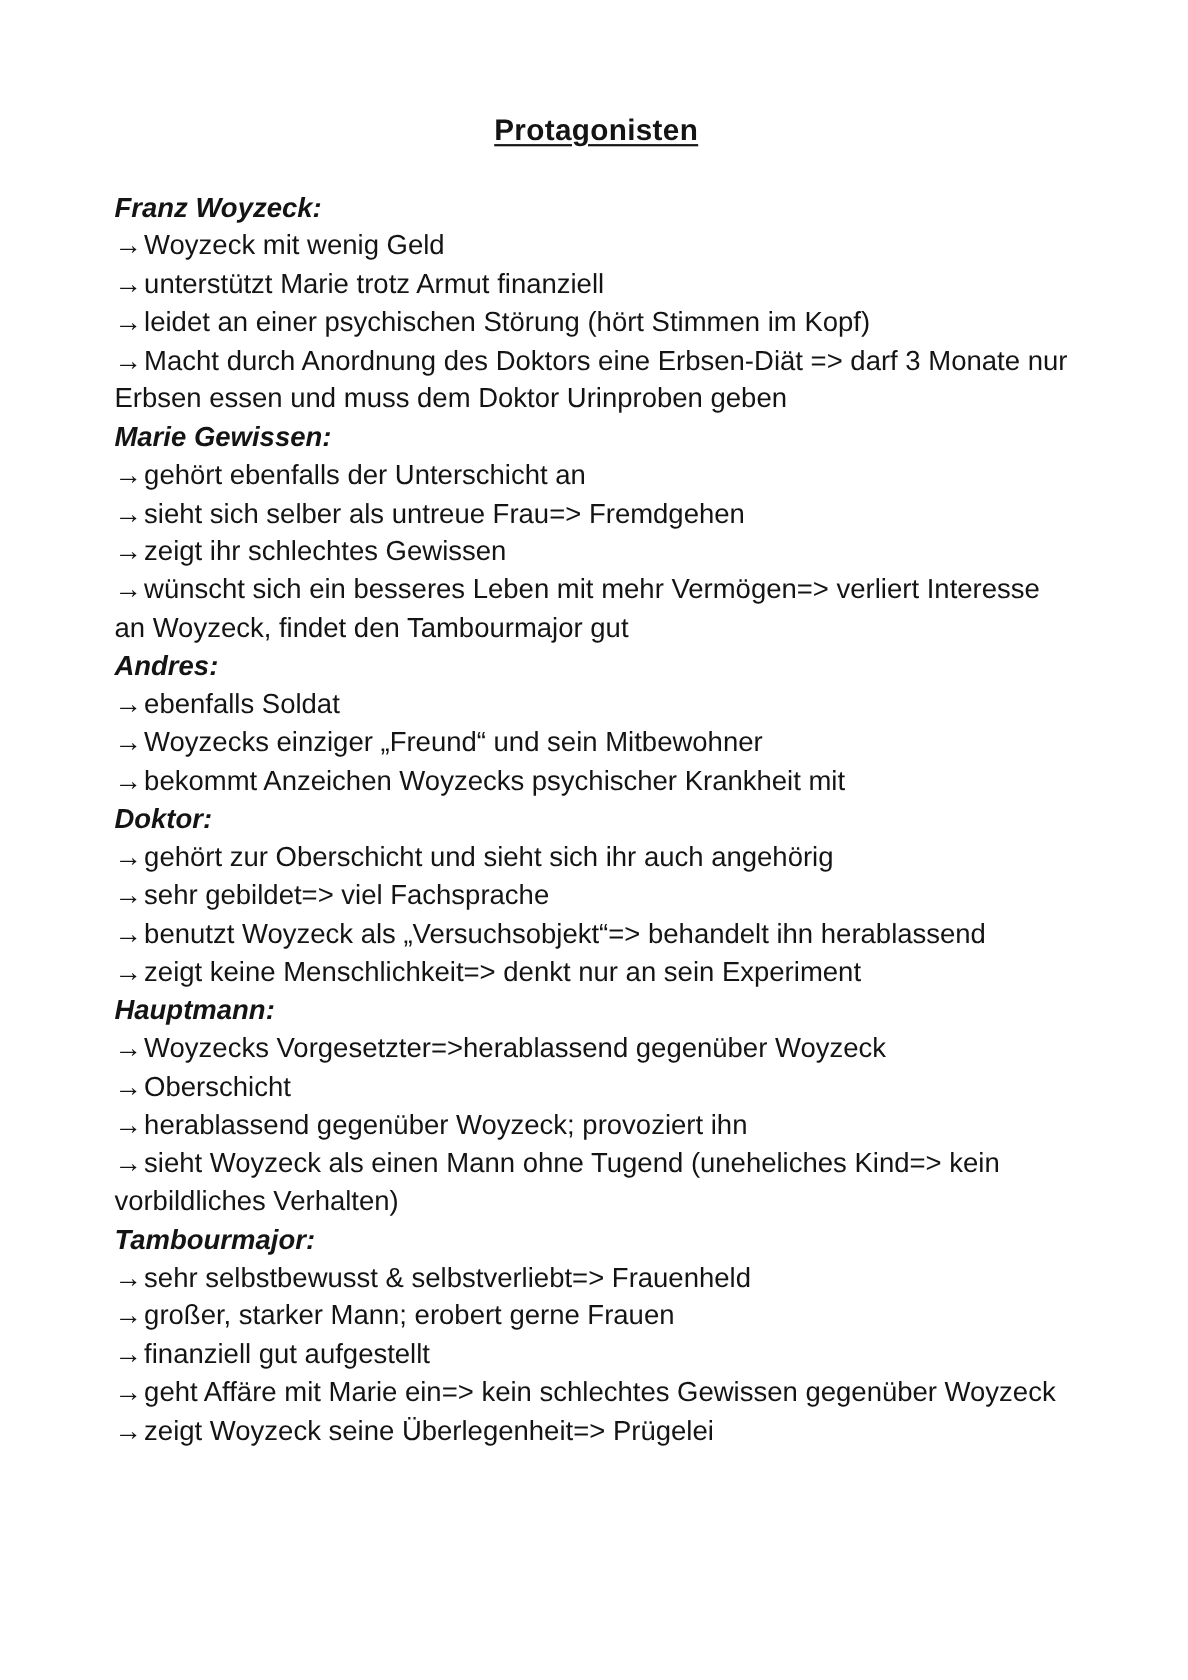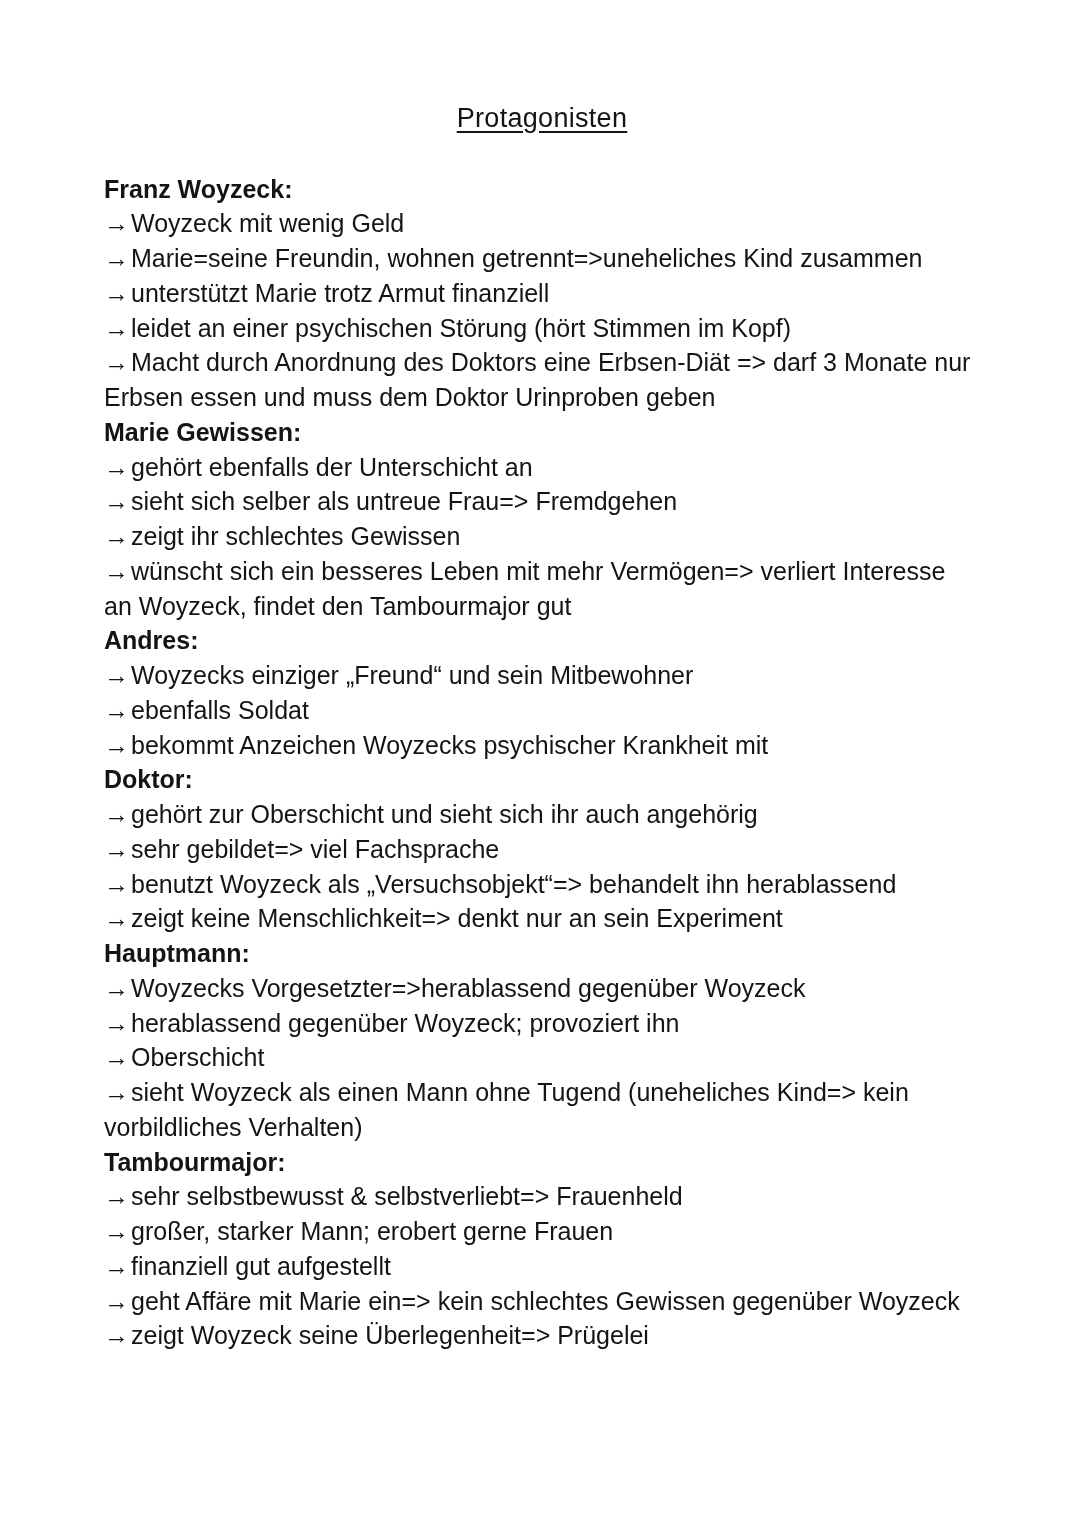--- a/index.html
+++ b/index.html
@@ -10,65 +10,65 @@
     margin: 0 auto;
     background: #ffffff;
     padding: 100px 100px 60px 104px;
     font-family: "Liberation Sans", sans-serif;
     color: #141414;
     font-size: 25px;
     line-height: 1.39;
   }
   .title {
     text-align: center;
-    font-weight: 400;
+    font-weight: 700;
     font-size: 27px;
     text-decoration: underline;
     text-underline-offset: 4px;
     margin-bottom: 34px;
     letter-spacing: 0.3px;
   }
   .section-heading {
     font-weight: 700;
+    font-style: italic;
   }
   .bullet-line { }
   .arrow {
     margin-right: 2px;
   }
 </style>
 </head>
 <body>
 
 <div class="page">
   <div class="title">Protagonisten</div>
   <div id="content">
       <div class="section-heading">Franz Woyzeck:</div>
       <div class="bullet-line"><span class="arrow">→</span><span>Woyzeck mit wenig Geld</span></div>
-      <div class="bullet-line"><span class="arrow">→</span><span>Marie=seine Freundin, wohnen getrennt=&gt;uneheliches Kind zusammen</span></div>
       <div class="bullet-line"><span class="arrow">→</span><span>unterstützt Marie trotz Armut finanziell</span></div>
       <div class="bullet-line"><span class="arrow">→</span><span>leidet an einer psychischen Störung (hört Stimmen im Kopf)</span></div>
       <div class="bullet-line"><span class="arrow">→</span><span>Macht durch Anordnung des Doktors eine Erbsen-Diät =&gt; darf 3 Monate nur Erbsen essen und muss dem Doktor Urinproben geben</span></div>
       <div class="section-heading">Marie Gewissen:</div>
       <div class="bullet-line"><span class="arrow">→</span><span>gehört ebenfalls der Unterschicht an</span></div>
       <div class="bullet-line"><span class="arrow">→</span><span>sieht sich selber als untreue Frau=&gt; Fremdgehen</span></div>
       <div class="bullet-line"><span class="arrow">→</span><span>zeigt ihr schlechtes Gewissen</span></div>
       <div class="bullet-line"><span class="arrow">→</span><span>wünscht sich ein besseres Leben mit mehr Vermögen=&gt; verliert Interesse an Woyzeck, findet den Tambourmajor gut</span></div>
       <div class="section-heading">Andres:</div>
+      <div class="bullet-line"><span class="arrow">→</span><span>ebenfalls Soldat</span></div>
       <div class="bullet-line"><span class="arrow">→</span><span>Woyzecks einziger „Freund“ und sein Mitbewohner</span></div>
-      <div class="bullet-line"><span class="arrow">→</span><span>ebenfalls Soldat</span></div>
       <div class="bullet-line"><span class="arrow">→</span><span>bekommt Anzeichen Woyzecks psychischer Krankheit mit</span></div>
       <div class="section-heading">Doktor:</div>
       <div class="bullet-line"><span class="arrow">→</span><span>gehört zur Oberschicht und sieht sich ihr auch angehörig</span></div>
       <div class="bullet-line"><span class="arrow">→</span><span>sehr gebildet=&gt; viel Fachsprache</span></div>
       <div class="bullet-line"><span class="arrow">→</span><span>benutzt Woyzeck als „Versuchsobjekt“=&gt; behandelt ihn herablassend</span></div>
       <div class="bullet-line"><span class="arrow">→</span><span>zeigt keine Menschlichkeit=&gt; denkt nur an sein Experiment</span></div>
       <div class="section-heading">Hauptmann:</div>
       <div class="bullet-line"><span class="arrow">→</span><span>Woyzecks Vorgesetzter=&gt;herablassend gegenüber Woyzeck</span></div>
+      <div class="bullet-line"><span class="arrow">→</span><span>Oberschicht</span></div>
       <div class="bullet-line"><span class="arrow">→</span><span>herablassend gegenüber Woyzeck; provoziert ihn</span></div>
-      <div class="bullet-line"><span class="arrow">→</span><span>Oberschicht</span></div>
       <div class="bullet-line"><span class="arrow">→</span><span>sieht Woyzeck als einen Mann ohne Tugend (uneheliches Kind=&gt; kein vorbildliches Verhalten)</span></div>
       <div class="section-heading">Tambourmajor:</div>
       <div class="bullet-line"><span class="arrow">→</span><span>sehr selbstbewusst &amp; selbstverliebt=&gt; Frauenheld</span></div>
       <div class="bullet-line"><span class="arrow">→</span><span>großer, starker Mann; erobert gerne Frauen</span></div>
       <div class="bullet-line"><span class="arrow">→</span><span>finanziell gut aufgestellt</span></div>
       <div class="bullet-line"><span class="arrow">→</span><span>geht Affäre mit Marie ein=&gt; kein schlechtes Gewissen gegenüber Woyzeck</span></div>
       <div class="bullet-line"><span class="arrow">→</span><span>zeigt Woyzeck seine Überlegenheit=&gt; Prügelei</span></div>
     </div>
 </div>
 

